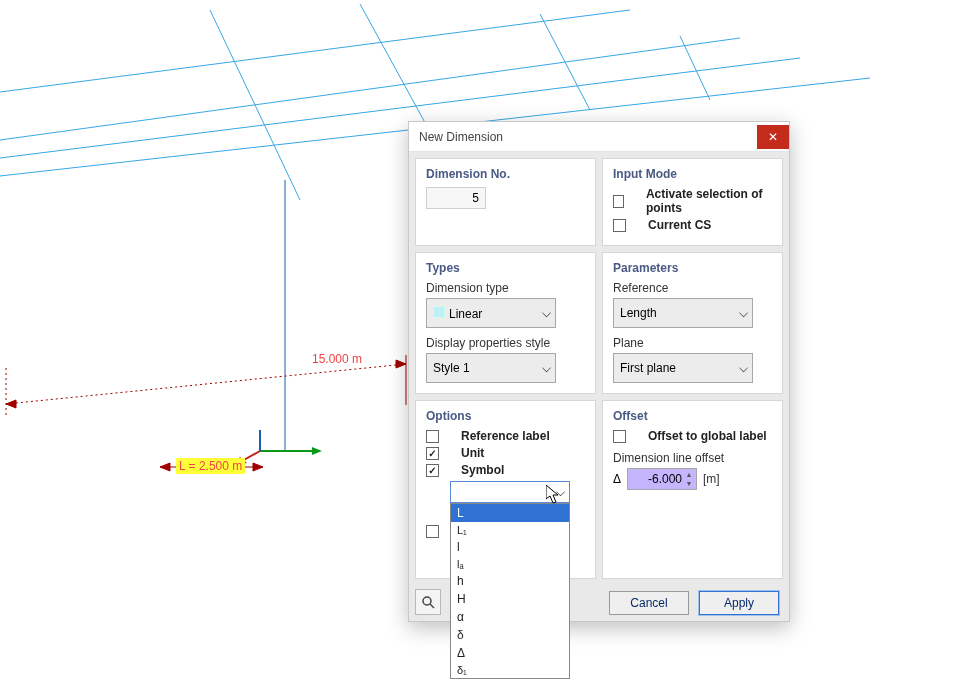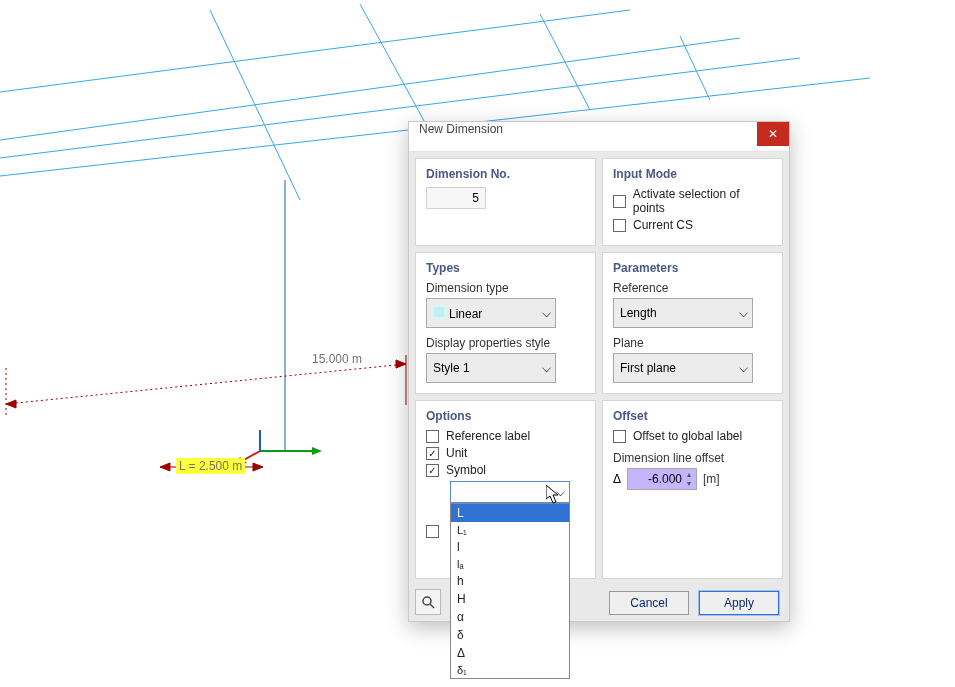--- a/index.html
+++ b/index.html
@@ -2,30 +2,30 @@
 <html><head>
 <meta charset="utf-8">
 <style>
   * { box-sizing: border-box; font-family: "Segoe UI", Tahoma, sans-serif; font-size: 12px; }
   html, body { margin: 0; padding: 0; width: 955px; height: 687px; background: #fff; overflow: hidden; }
 
   
   .viewport { position: absolute; inset: 0; }
 
   
-  .dim-label { position:absolute; color:#737373; font-size:12px; white-space:nowrap; }
+  .dim-label { position:absolute; color:#ef4444; font-size:12px; white-space:nowrap; }
   .dim-highlight { background:#ffff3a; padding:1px 3px; }
 
   
   .dialog {
     position: absolute; left: 408px; top: 121px; width: 382px;
     background: #fff; border: 1px solid #c8c8c8;
     box-shadow: 0 6px 20px rgba(0,0,0,.25);
   }
-  .titlebar { display:flex; justify-content:space-between; height:30px; padding:0 0 0 10px; border-bottom:1px solid #e4e4e4; }
+  .titlebar { display:flex; align-items:center; justify-content:space-between; height:30px; padding:0 0 0 10px; border-bottom:1px solid #e4e4e4; }
   .titlebar .title { color:#444; }
   .titlebar .close { width:32px; height:24px; background:#c42b1c; color:#fff; display:flex; align-items:center; justify-content:center; font-size:11px; cursor:pointer; }
 
   .body { display:grid; grid-template-columns: 1fr 1fr; gap:6px; padding:6px; background:#e9e9e9; }
   .panel { background:#fff; border:1px solid #d6d6d6; padding:8px 10px 10px; }
   .panel h4 { margin:0 0 6px; font-size:12px; font-weight:600; color:#4a5a84; }
   .field-label { color:#333; margin:4px 0 3px; }
 
   .num-input, .text-input {
     width:60px; height:22px; border:1px solid #cfcfcf; background:#f7f7f7;
@@ -33,21 +33,21 @@
   }
 
   .select {
     width:130px; height:30px; border:1px solid #a7a7a7; background:#ececec;
     display:flex; align-items:center; justify-content:space-between; padding:0 4px 0 6px;
     cursor:pointer;
   }
   .select.wide { width:140px; }
   .select .chev { margin-left:4px; }
 
-  .checkbox-row { display:flex; align-items:center; gap:7px; margin:3px 0; color:#222; }
+  .checkbox-row { display:flex; align-items:center; gap:22px; margin:3px 0; color:#222;font-weight:bold; }
   .checkbox {
     width:13px; height:13px; border:1px solid #666; background:#fff; display:inline-flex;
     align-items:center; justify-content:center; font-size:10px; color:#222; cursor:pointer;
   }
 
   .stepper { display:inline-flex; align-items:center; gap:6px; }
   .stepper .box { width:70px; height:22px; border:1px solid #a7a7a7; display:flex; align-items:center; justify-content:flex-end; padding:0 14px 0 6px; position:relative; background:#c4b5fd; }
   .stepper .arrows { position:absolute; right:1px; top:1px; bottom:1px; width:12px; display:flex; flex-direction:column; }
   .stepper .arrows span { flex:1; font-size:7px; display:flex; align-items:center; justify-content:center; cursor:pointer; color:#555; }
   .unit { color:#333; }

